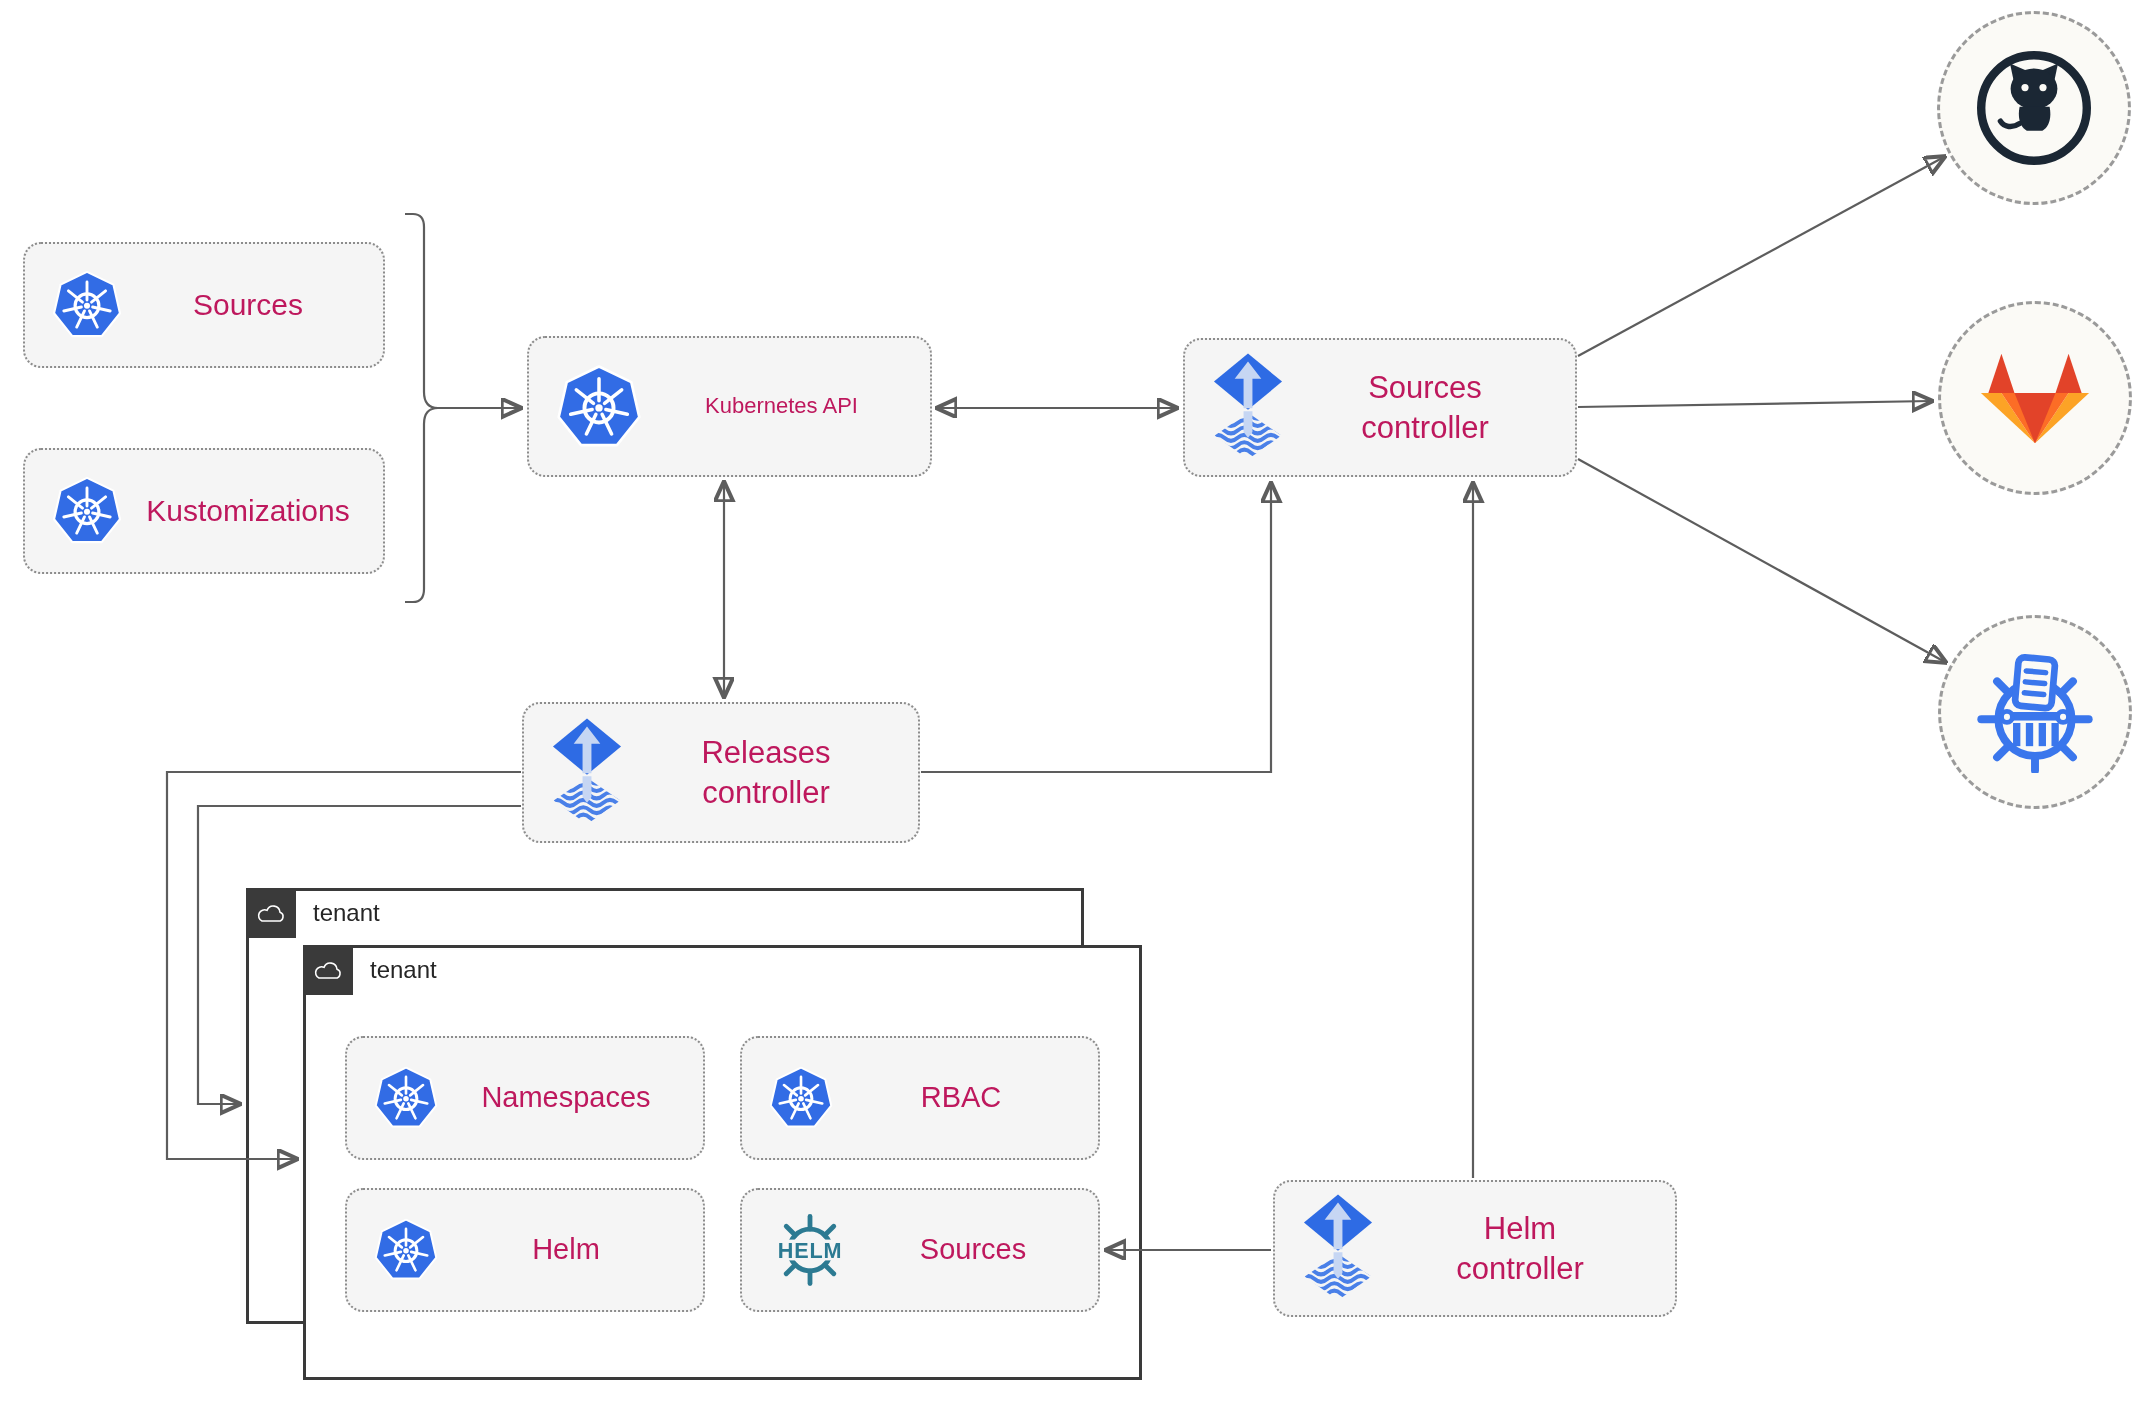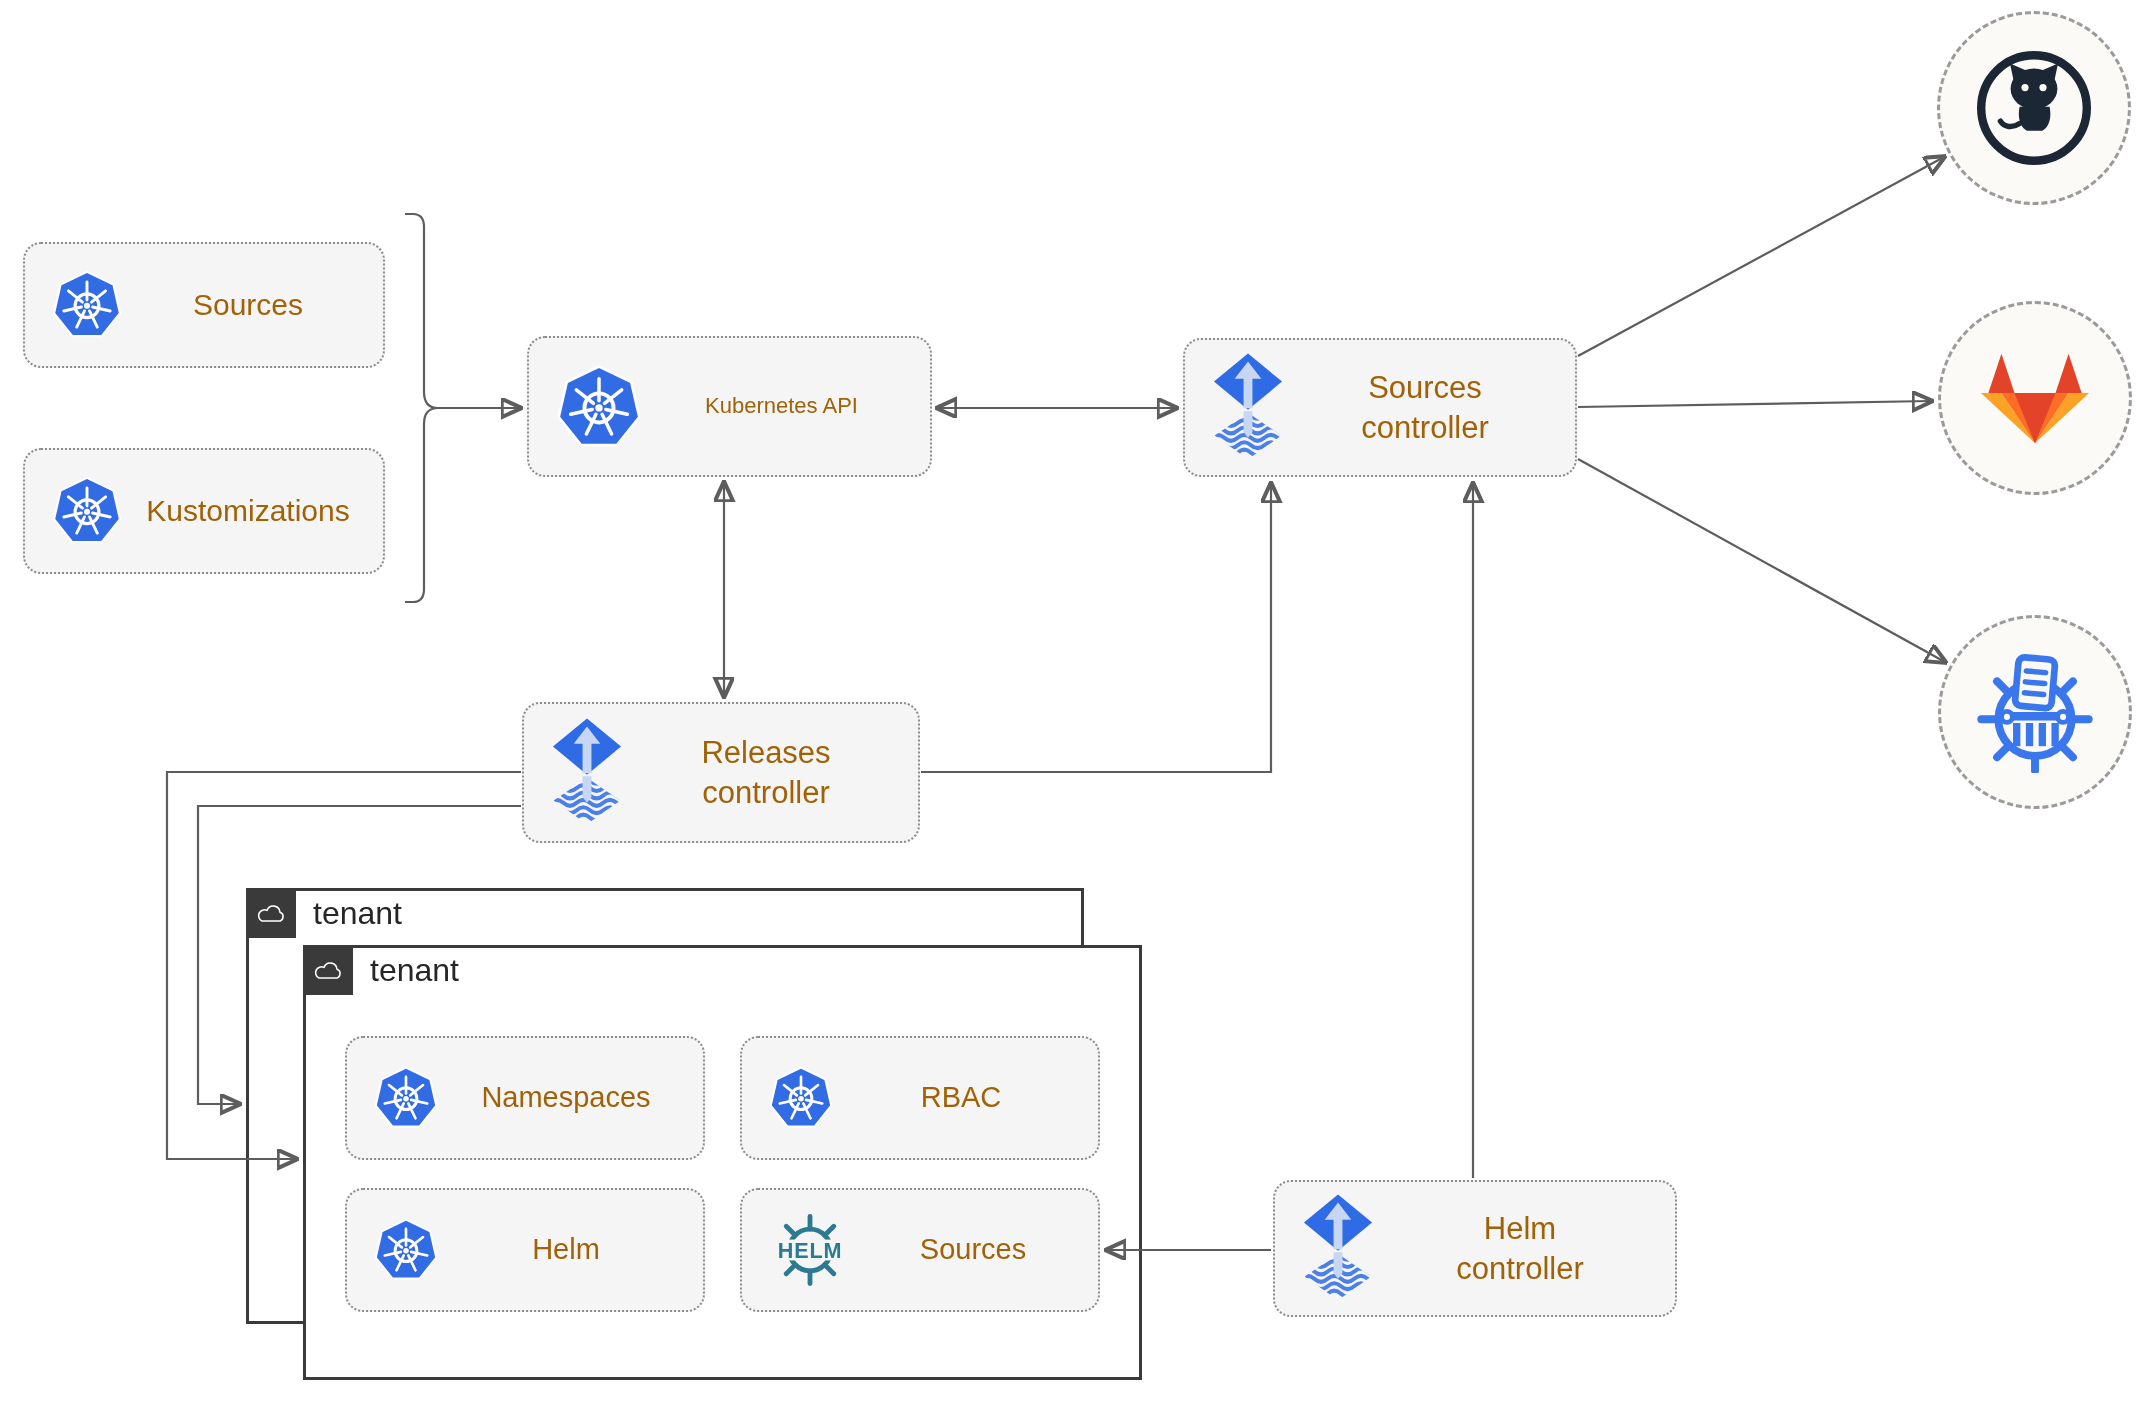--- a/index.html
+++ b/index.html
@@ -4,36 +4,36 @@
 <style>
   html,body{margin:0;padding:0;background:#ffffff;}
   body{width:2144px;height:1407px;position:relative;overflow:hidden;
        font-family:"Liberation Sans", sans-serif;color:#141414;}
   .stage{position:absolute;inset:0;}
 
   
   .box{position:absolute;background:#f5f5f5;border:2px dotted #8c8c8c;border-radius:18px;
        display:flex;align-items:center;box-sizing:border-box;z-index:3;}
   .box .icon{flex:0 0 auto;margin-left:26px;display:flex;align-items:center;}
-  .box .lbl{flex:1;text-align:center;padding-right:10px;font-size:30px;line-height:1.28;color:#a16207;}
+  .box .lbl{flex:1;text-align:center;padding-right:10px;font-size:30px;line-height:1.28;color:#be185d;}
   .box .lbl.big{font-size:22px;}
   .box .lbl.mid{font-size:31px;}
   .box .lbl.small{font-size:29px;}
 
   
   .circle{position:absolute;width:194px;height:194px;border-radius:50%;
           border:3px dashed #9a9a9a;background:#fbfaf6;display:flex;align-items:center;
           justify-content:center;box-sizing:border-box;z-index:3;}
 
   
   .tenant{position:absolute;background:#ffffff;border:3px solid #3a3a3a;box-sizing:border-box;}
   .tenant .badge{position:absolute;top:-3px;left:-3px;width:50px;height:50px;background:#3a3a3a;
           display:flex;align-items:center;justify-content:center;}
   .tenant .tlabel{position:absolute;top:-3px;left:64px;height:50px;line-height:50px;
-          font-size:32px;color:#262626;}
+          font-size:24px;color:#262626;}
 
   .wires{position:absolute;inset:0;z-index:10;pointer-events:none;}
   .wires path,.wires line{stroke:#5d5d5d;stroke-width:2.2;fill:none;}
   .hidden-defs{position:absolute;width:0;height:0;overflow:hidden;}
 </style>
 </head>
 <body>
 
 <svg class="hidden-defs" aria-hidden="true">
   <defs>

